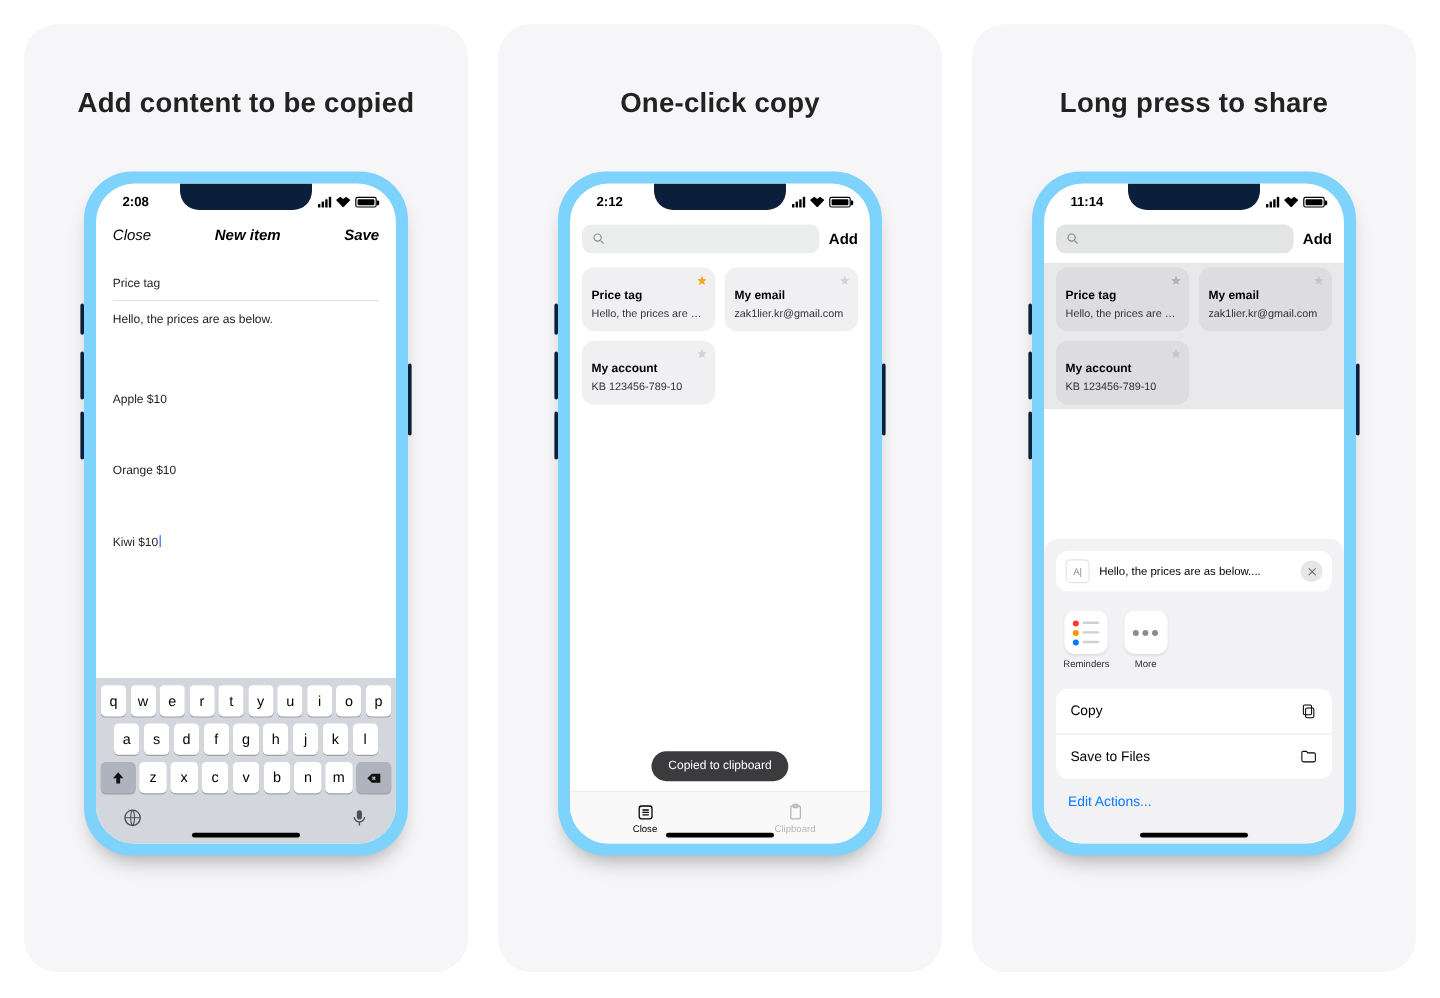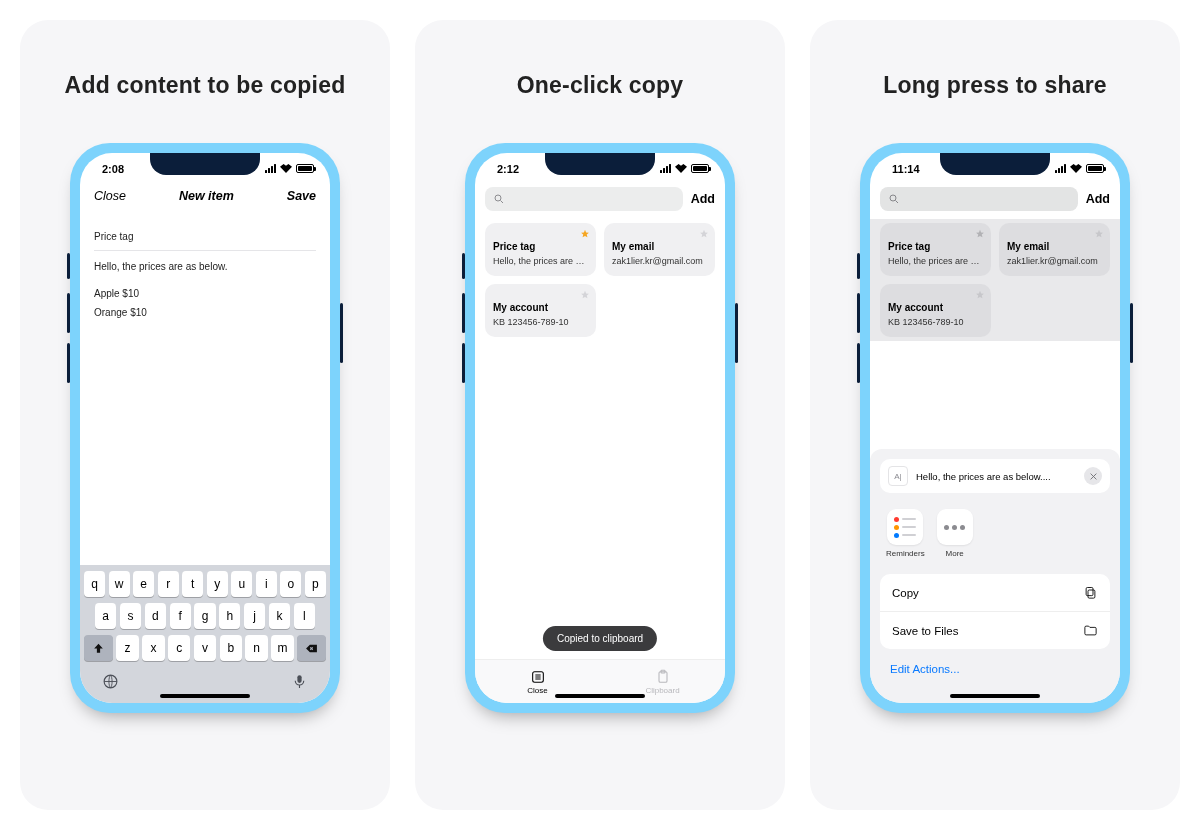--- a/index.html
+++ b/index.html
@@ -90,21 +90,21 @@
   .home-ind{position:absolute; bottom:5px; left:50%; transform:translateX(-50%); width:90px; height:4px; background:#000; border-radius:2px;}
 
   
   .navbar { display:flex; align-items:center; justify-content:space-between; padding:8px 14px; font-size:12.5px;font-style:italic; }
   .navbar .left, .navbar .right { font-weight:400; color:#000; }
   .navbar .right { font-weight:700; }
   .navbar .title { font-weight:600; }
   .form { padding: 10px 14px 0; font-size:10px; color:#222;}
   .form .label { padding: 10px 0 8px; border-bottom:1px solid #e5e5e8;}
   .form .intro { padding:10px 0 12px;}
-  .form .line { padding:4px 0;}
+  .form .line { padding:4px 0;margin-top:40px;}
   .caret::after { content:""; display:inline-block; width:1px; height:10px; background:#2e6ef6; vertical-align:-1px; margin-left:1px; }
 
   .keyboard {
     margin-top:auto;
     background:#d3d6dc;
     padding:6px 4px 10px;
     font-size:12px;
     color:#000;
   }
   .krow { display:flex; justify-content:center; gap:3.5px; margin-bottom:6px;}
@@ -206,20 +206,21 @@
       <div class="navbar">
         <span class="left">Close</span>
         <span class="title">New item</span>
         <span class="right">Save</span>
       </div>
       <div class="form">
         <div class="label">Price tag</div>
         <div class="intro">Hello, the prices are as below.</div>
         <div class="line">Apple $10</div>
         <div class="line">Orange $10</div>
+        <div class="line caret">Kiwi $10</div>
       </div>
       <div class="keyboard">
         <div class="krow">
           <div class="key">q</div>
           <div class="key">w</div>
           <div class="key">e</div>
           <div class="key">r</div>
           <div class="key">t</div>
           <div class="key">y</div>
           <div class="key">u</div>

